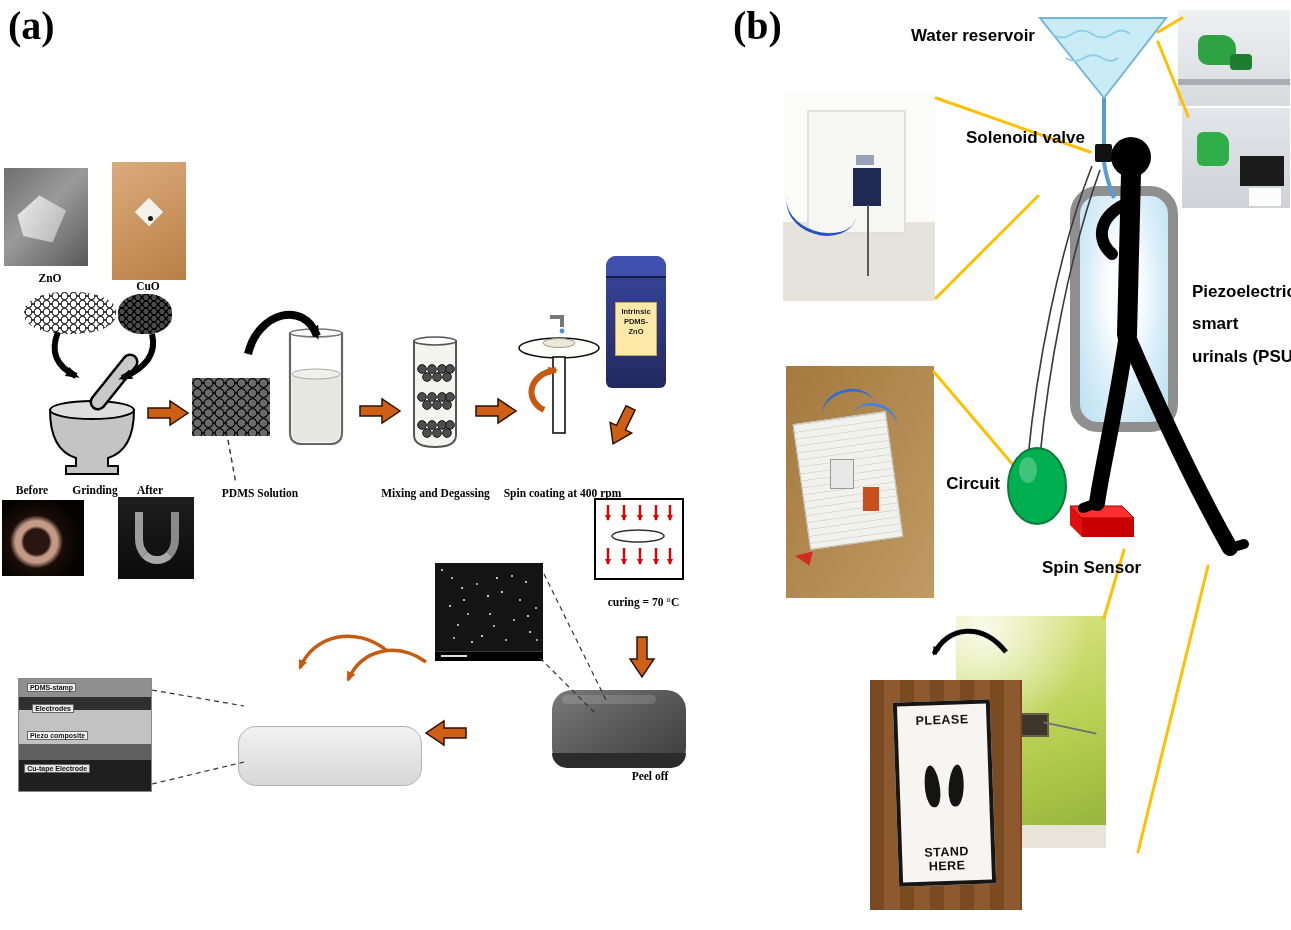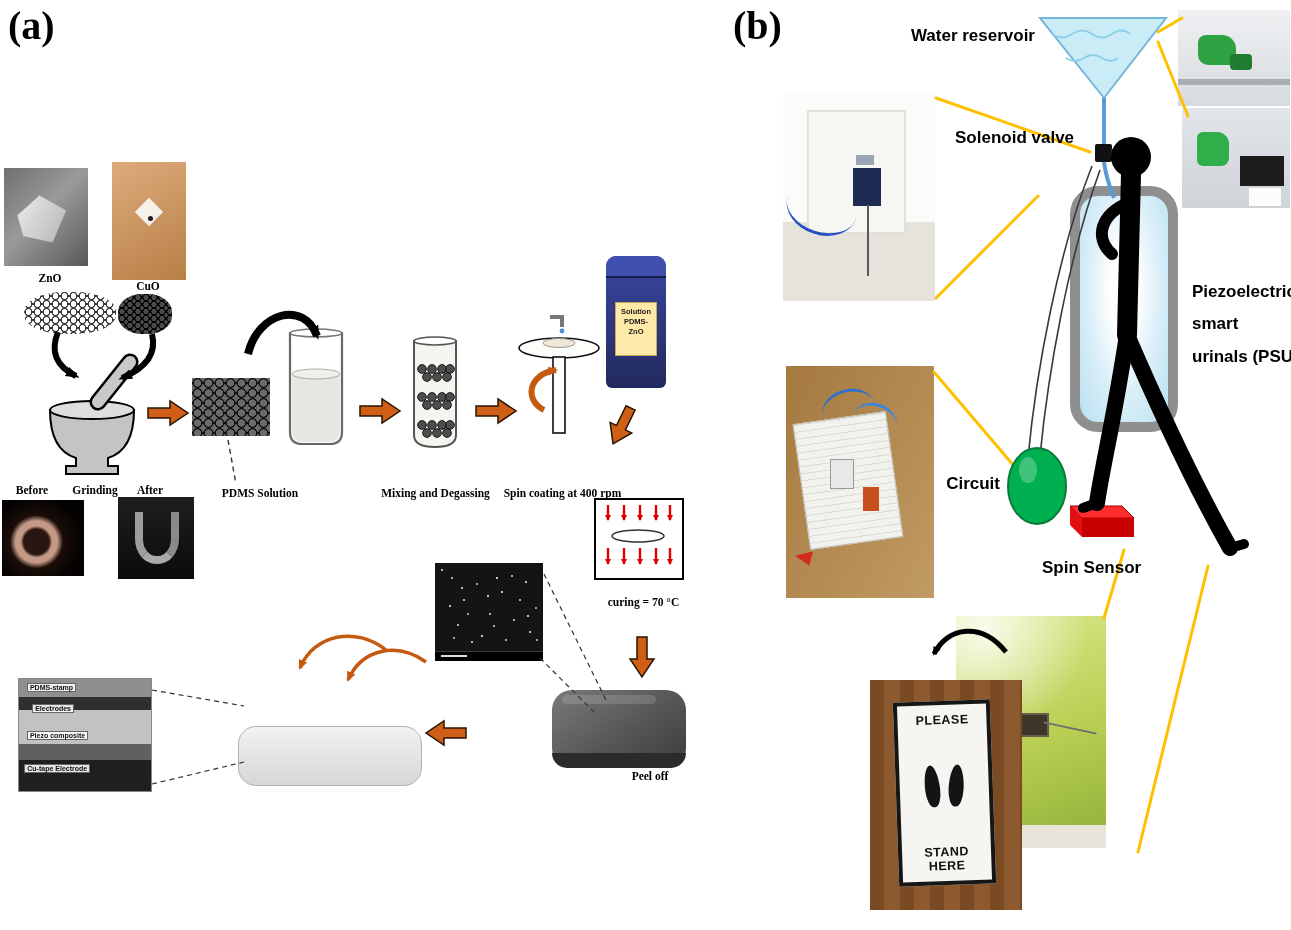--- a/index.html
+++ b/index.html
@@ -167,21 +167,21 @@
     <defs>
         <marker id="mO2" markerUnits="userSpaceOnUse" markerWidth="14" markerHeight="14" refX="8" refY="4.5" orient="auto">
           <path d="M0,0L10,4.5L0,9z" fill="#c55a11"></path>
         </marker>
       </defs>
   </svg>
   <div class="lbl lbl-a" style="left:500px;top:487px;width:125px;">Spin coating at 400 rpm</div>
 
   <div class="abs" style="left:606px;top:256px;width:60px;height:132px;background:linear-gradient(#3a47a0,#22295e);border-radius:10px 10px 6px 6px;z-index:2;">
     <div class="abs" style="left:0;top:0;width:100%;height:20px;background:#414fae;border-bottom:2px solid #161d48;border-radius:10px 10px 0 0;"></div>
-    <div class="abs" style="left:9px;top:46px;width:42px;height:54px;background:#ffe9a8;border:1px solid #c9a75b;box-sizing:border-box;padding:4px 2px;font:bold 7.5px 'Liberation Sans',sans-serif;text-align:center;color:#1a1a1a;line-height:1.3;">Solution PDMS-ZnO</div>
+    <div class="abs" style="left:9px;top:46px;width:42px;height:54px;background:#ffe9a8;border:1px solid #c9a75b;box-sizing:border-box;padding:4px 2px;font:bold 7.5px 'Liberation Sans',sans-serif;text-align:center;color:#1a1a1a;line-height:1.3;">Intrinsic PDMS-ZnO</div>
   </div>
 
   <div class="abs" style="left:594px;top:498px;width:90px;height:82px;background:#fff;border:2.5px solid #000;box-sizing:border-box;z-index:2;">
     <svg width="85" height="77" viewBox="0 0 85 77">
       <defs>
           <marker id="mR" markerUnits="userSpaceOnUse" markerWidth="10" markerHeight="10" refX="5" refY="3" orient="auto">
             <path d="M0,0L6,3L0,6z" fill="#e00000"></path>
           </marker>
         </defs>
       <g stroke="#e00000" stroke-width="2.4">
@@ -226,21 +226,21 @@
     <div style="width:100%;height:28%;background:#1f1f1f;"></div>
     <div class="chip" style="left:6%;top:4%;">PDMS-stamp</div>
     <div class="chip" style="left:10%;top:22%;">Electrodes</div>
     <div class="chip" style="left:6%;top:46%;">Piezo composite</div>
     <div class="chip" style="left:4%;top:76%;">Cu-tape Electrode</div>
   </div>
 
   <div class="panel-letter" style="left:733px;top:2px">(b)</div>
 
   <div class="lbl lbl-b" style="left:895px;top:26px;width:140px;text-align:right;">Water reservoir</div>
-  <div class="lbl lbl-b" style="left:955px;top:128px;width:130px;text-align:left;">Solenoid valve</div>
+  <div class="lbl lbl-b" style="left:955px;top:128px;width:130px;text-align:right;">Solenoid valve</div>
   <div class="lbl lbl-b" style="left:1192px;top:276px;width:100px;line-height:1.9;">
     <div>Piezoelectric</div>
     <div>smart</div>
     <div>urinals (PSU)</div>
   </div>
   <div class="lbl lbl-b" style="left:938px;top:474px;width:62px;text-align:right;">Circuit</div>
   <div class="lbl lbl-b" style="left:1042px;top:558px;width:120px;">Spin Sensor</div>
 
   <div class="urinal"></div>
 

